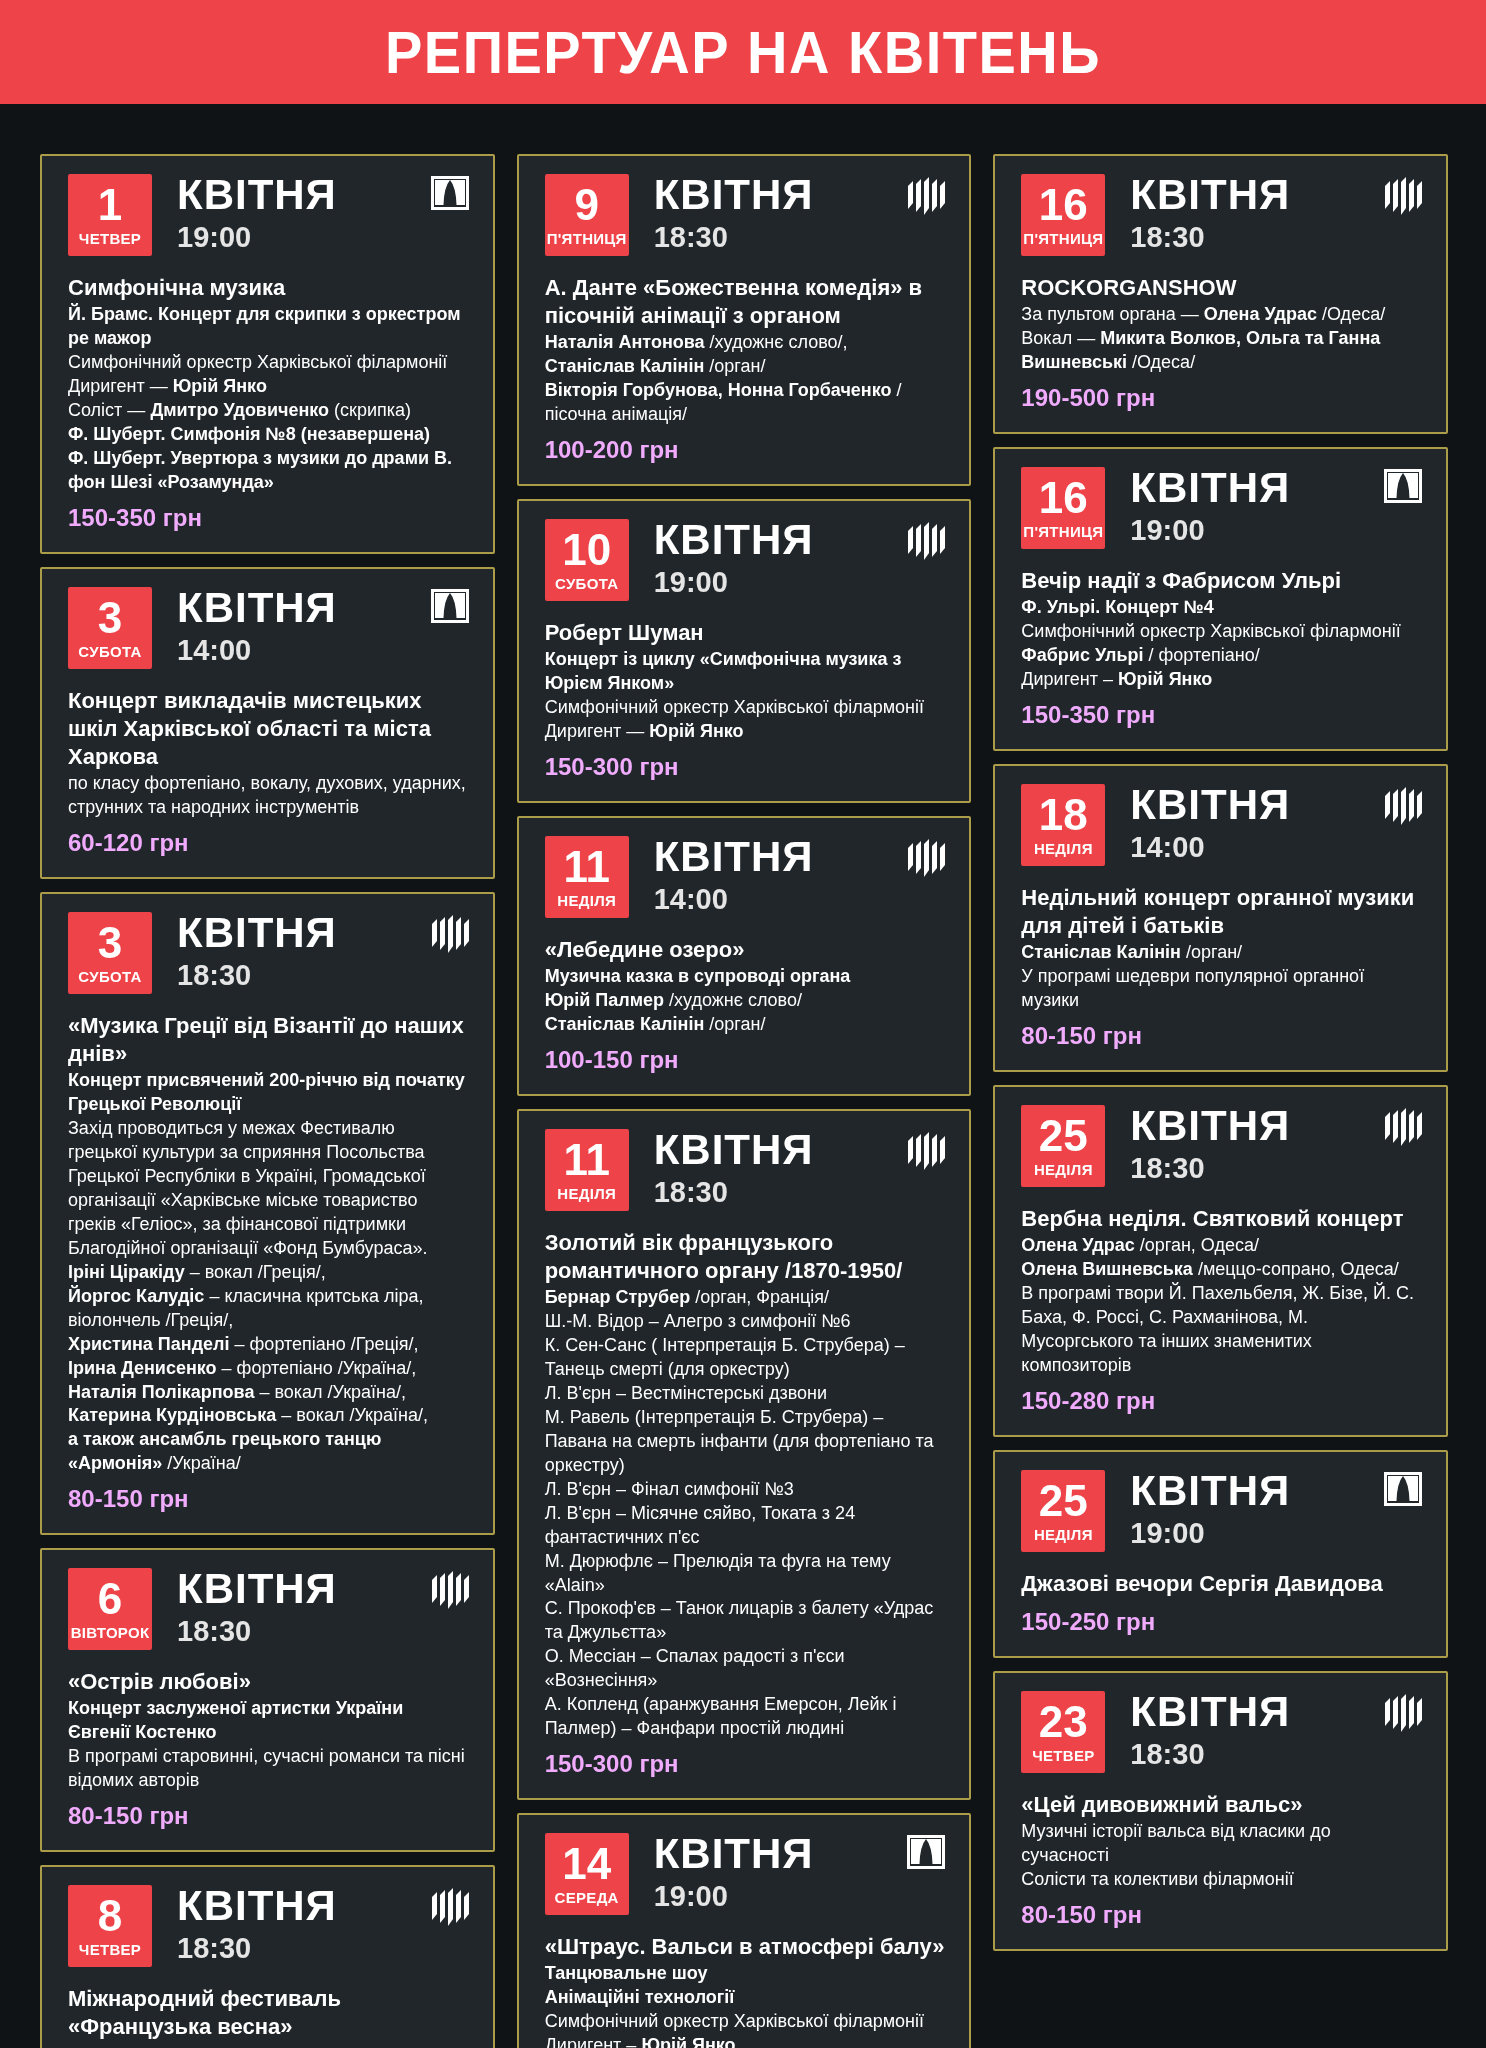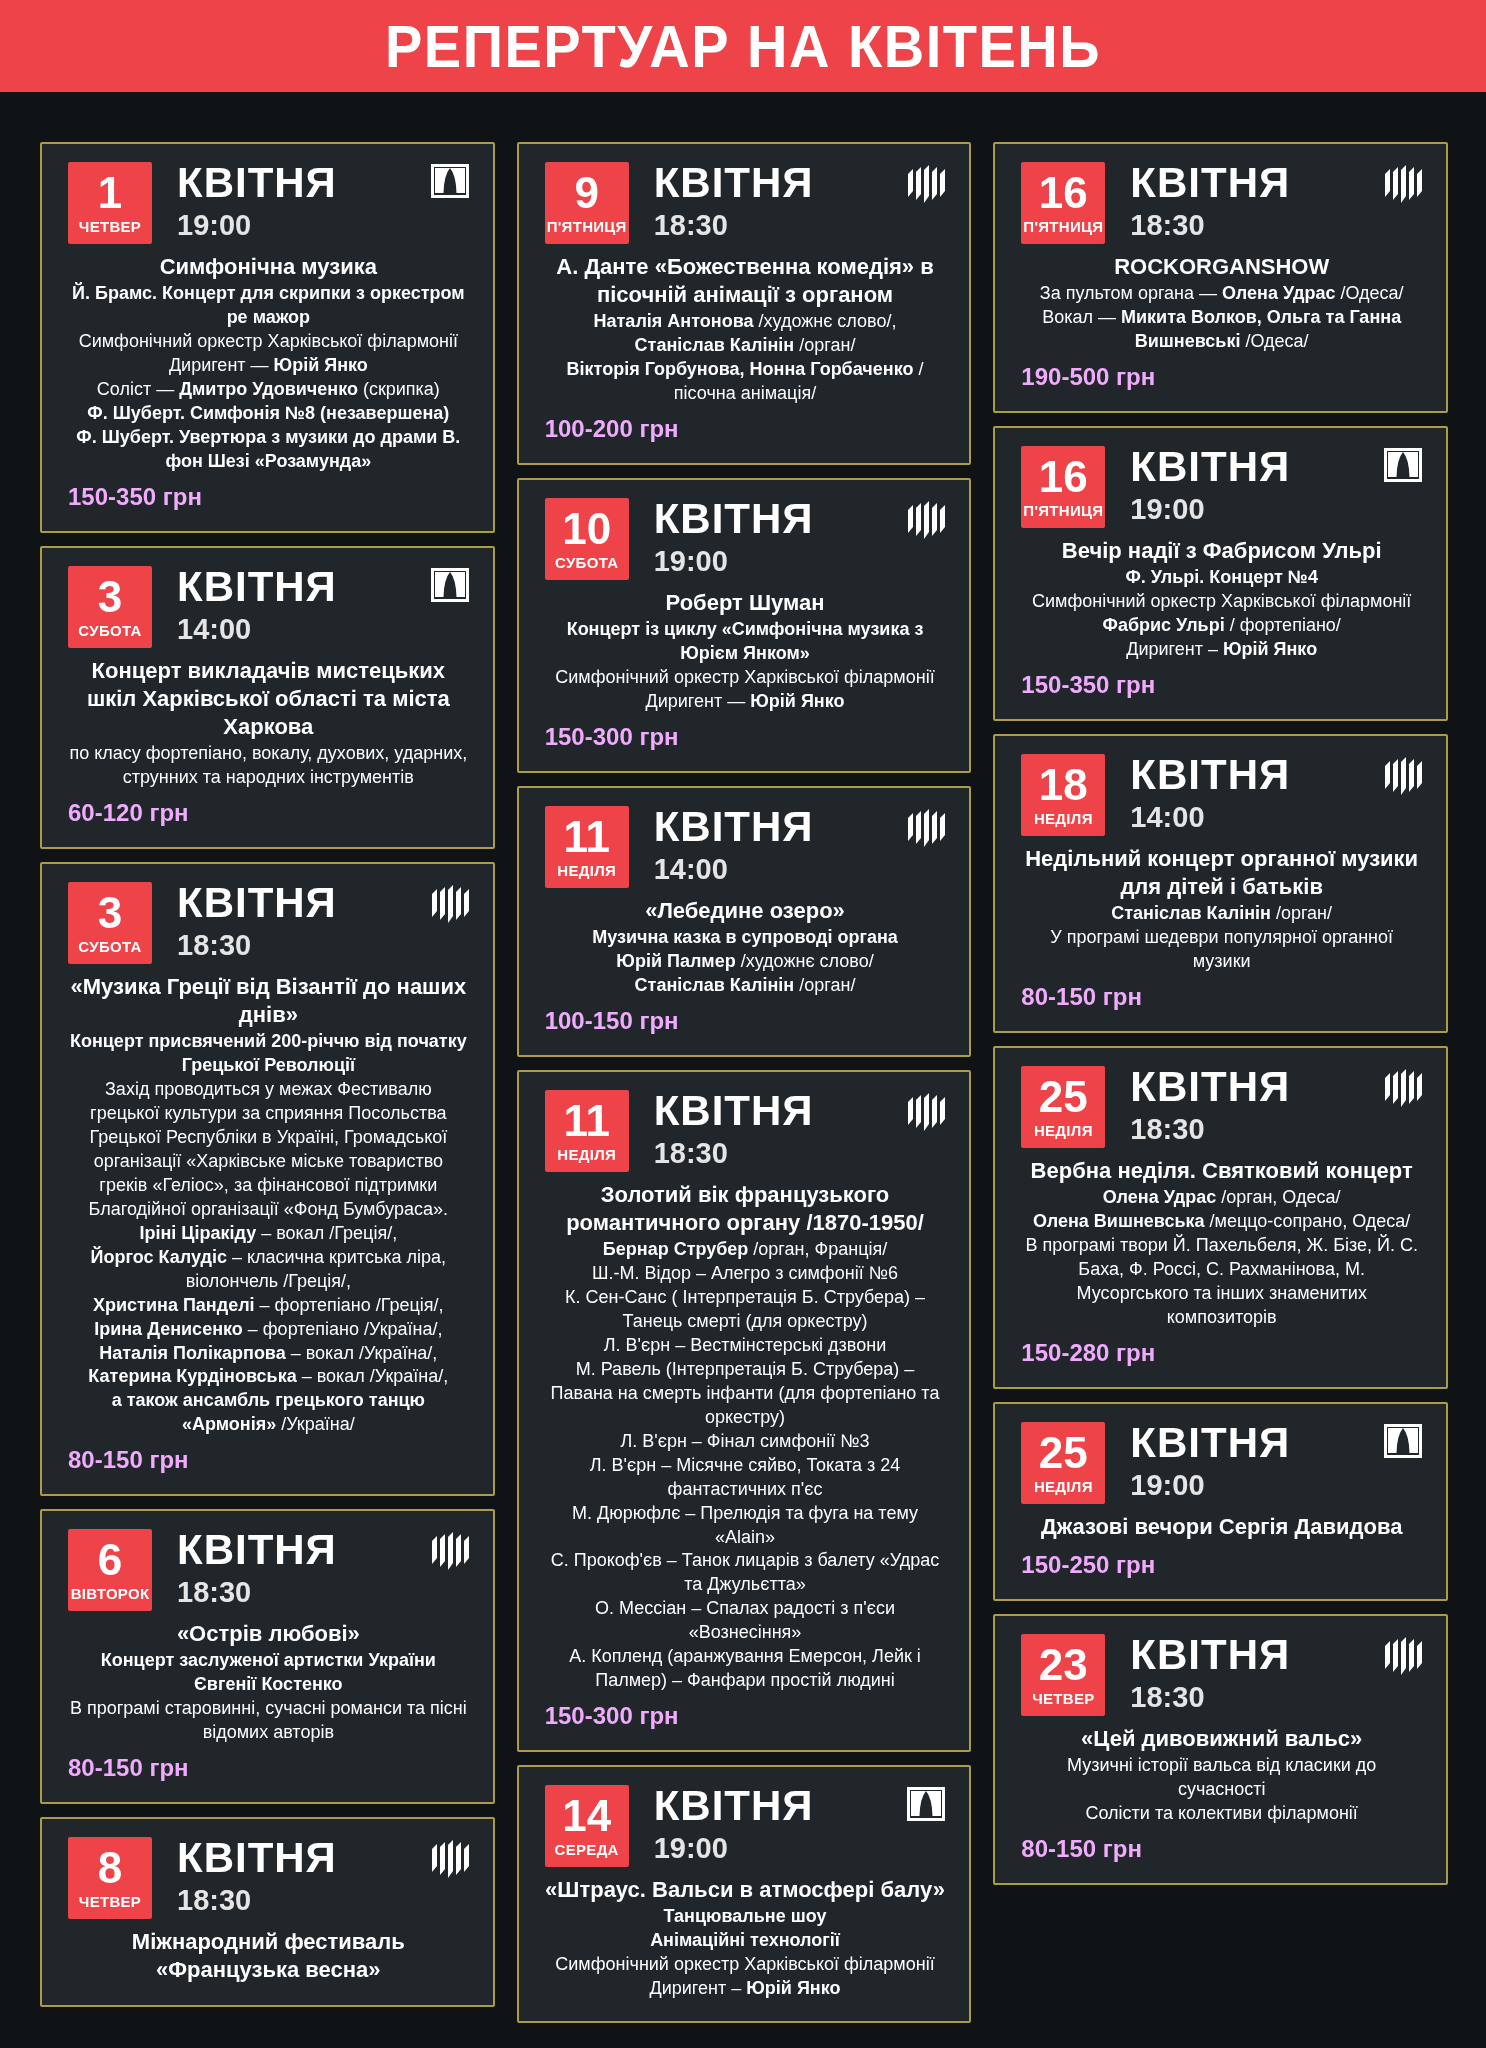--- a/index.html
+++ b/index.html
@@ -3,21 +3,21 @@
 <meta charset="utf-8">
 <style>
   html,body{margin:0;padding:0;}
   body{
     width:1486px;height:2048px;overflow:hidden;
     background:#101315;
     font-family:"Liberation Sans", sans-serif;
     -webkit-font-smoothing:antialiased;
   }
   .header{
-    height:92px;background:#ee4348;
+    height:104px;background:#ee4348;
     display:flex;align-items:center;justify-content:center;
   }
   .page-title{
     color:#ffffff;font-size:56px;font-weight:800;letter-spacing:1.5px;
     transform:scaleY(1.05);
   }
   .main{
     display:flex;gap:22px;
     padding:50px 38px 0 40px;
     align-items:flex-start;
@@ -34,21 +34,21 @@
     width:84px;height:82px;flex:none;background:#ee4348;border-radius:2px;
     color:#fff;display:flex;flex-direction:column;align-items:center;justify-content:center;
   }
   .date-day{font-size:44px;font-weight:800;line-height:1;}
   .date-weekday{font-size:15px;font-weight:700;margin-top:3px;letter-spacing:.3px;}
   .head-mid{margin-left:25px;min-width:0;}
   .month{color:#ffffff;font-size:42px;font-weight:800;letter-spacing:1px;line-height:1;}
   .time{color:#e5e5e5;font-size:29px;font-weight:800;margin-top:7px;line-height:1;}
   .icon-wrap{margin-left:auto;flex:none;padding-top:2px;}
   .icon-wrap svg{display:block;}
-  .card-body{margin-top:8px;text-align:center;}
+  .card-body{margin-top:17px;}
   .line{color:#fff;font-size:18px;line-height:1.33;}
   .line.title{font-size:22px;font-weight:800;line-height:1.28;padding:1px 0;}
   .line.bold{font-weight:700;}
   .line b{font-weight:700;}
   .price{color:#f0abfc;font-size:24px;font-weight:800;margin-top:9px;}
 </style>
 </head>
 <body>
 
 <div class="header">

